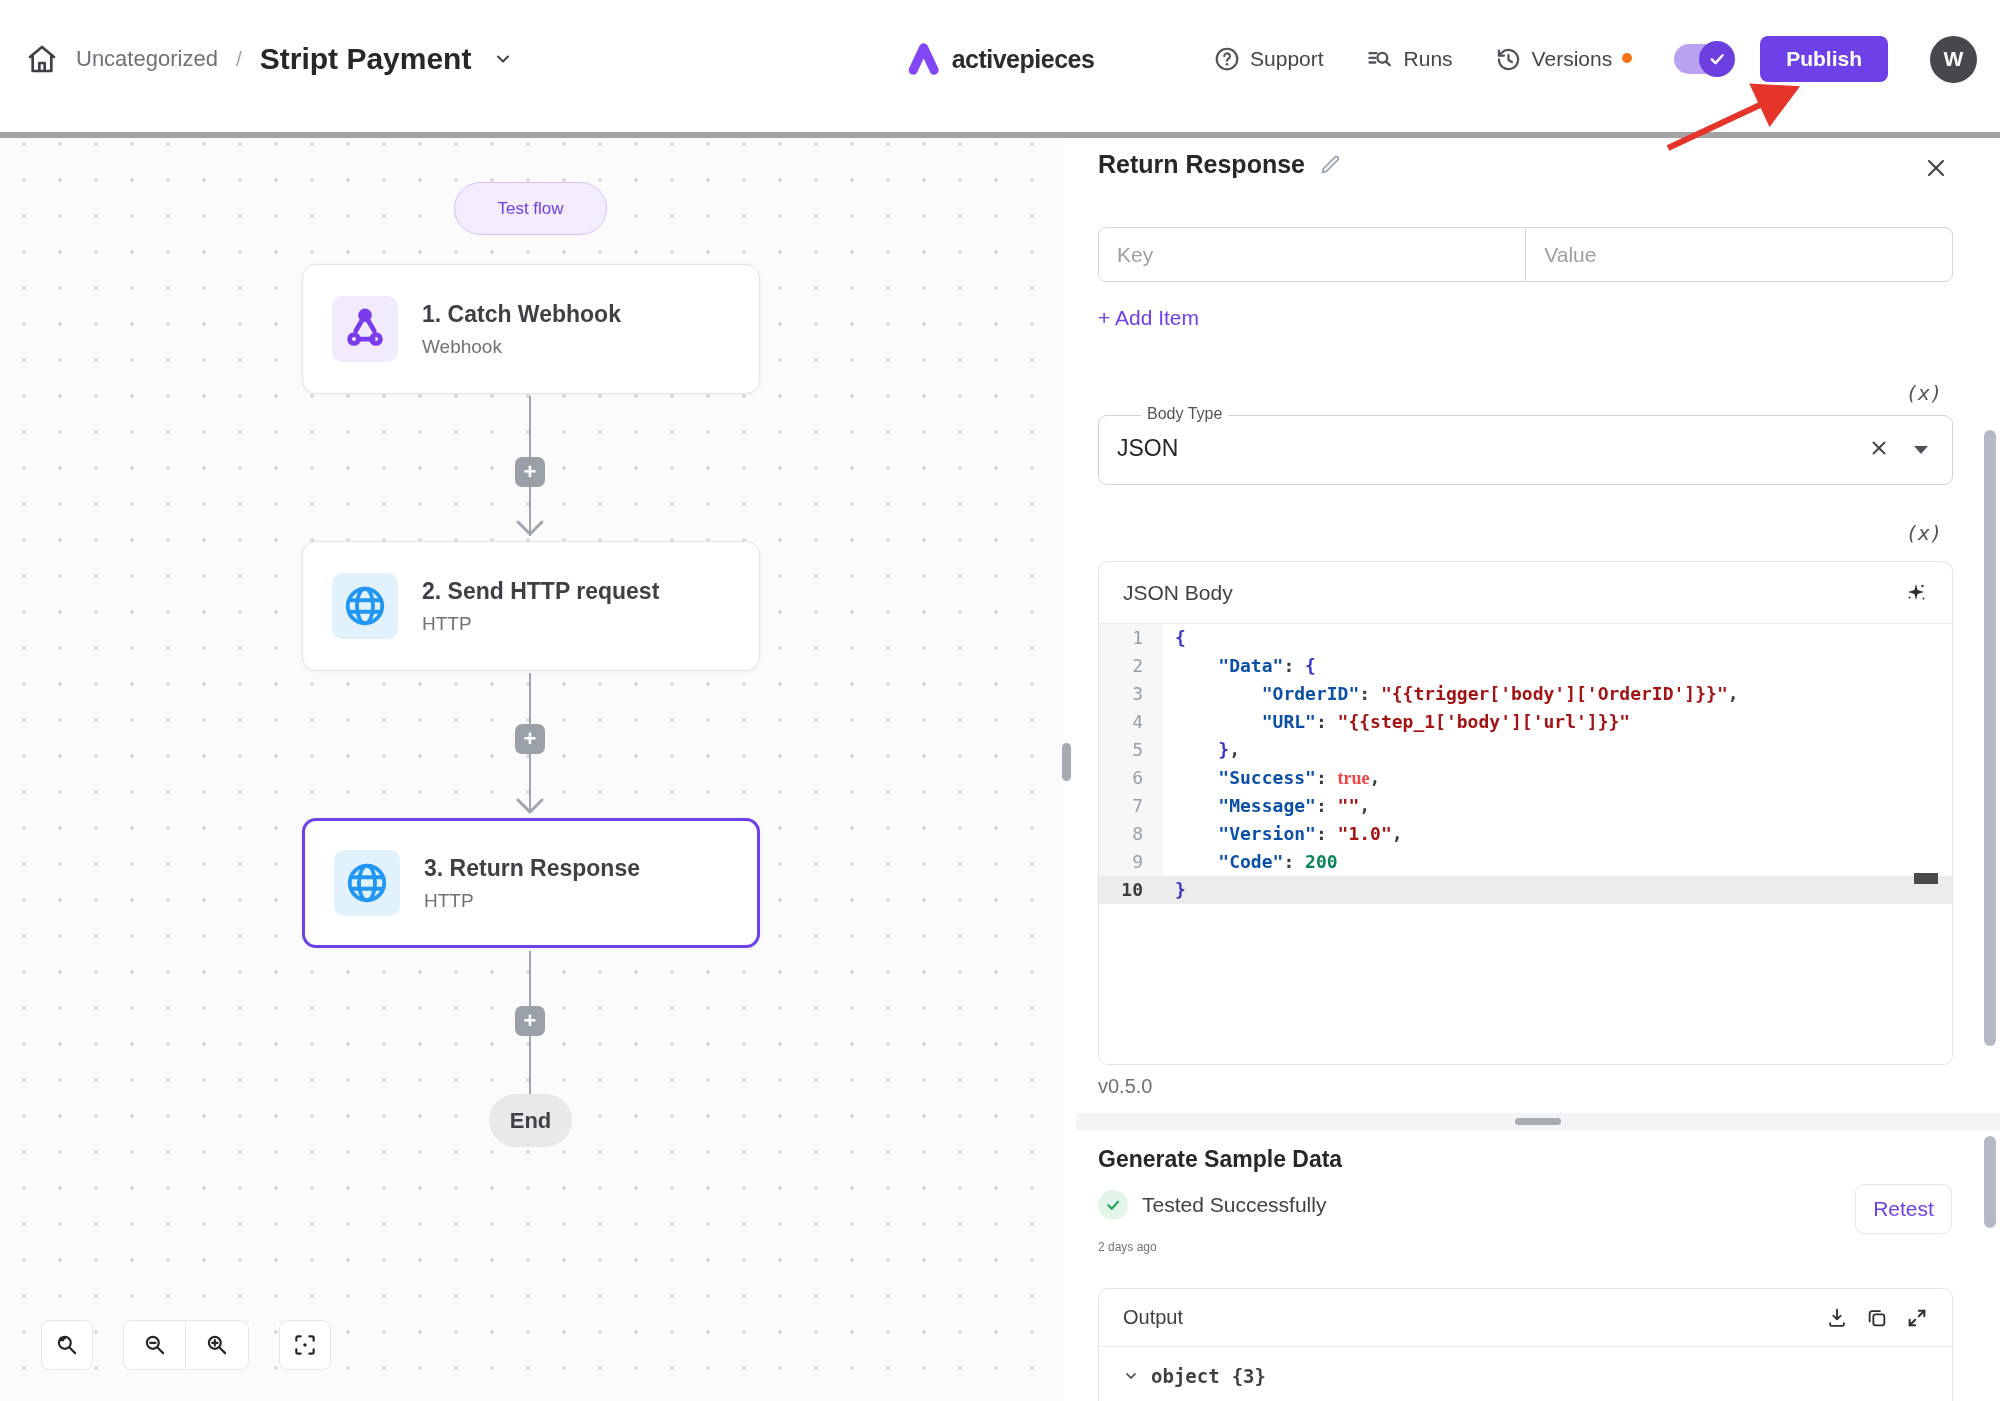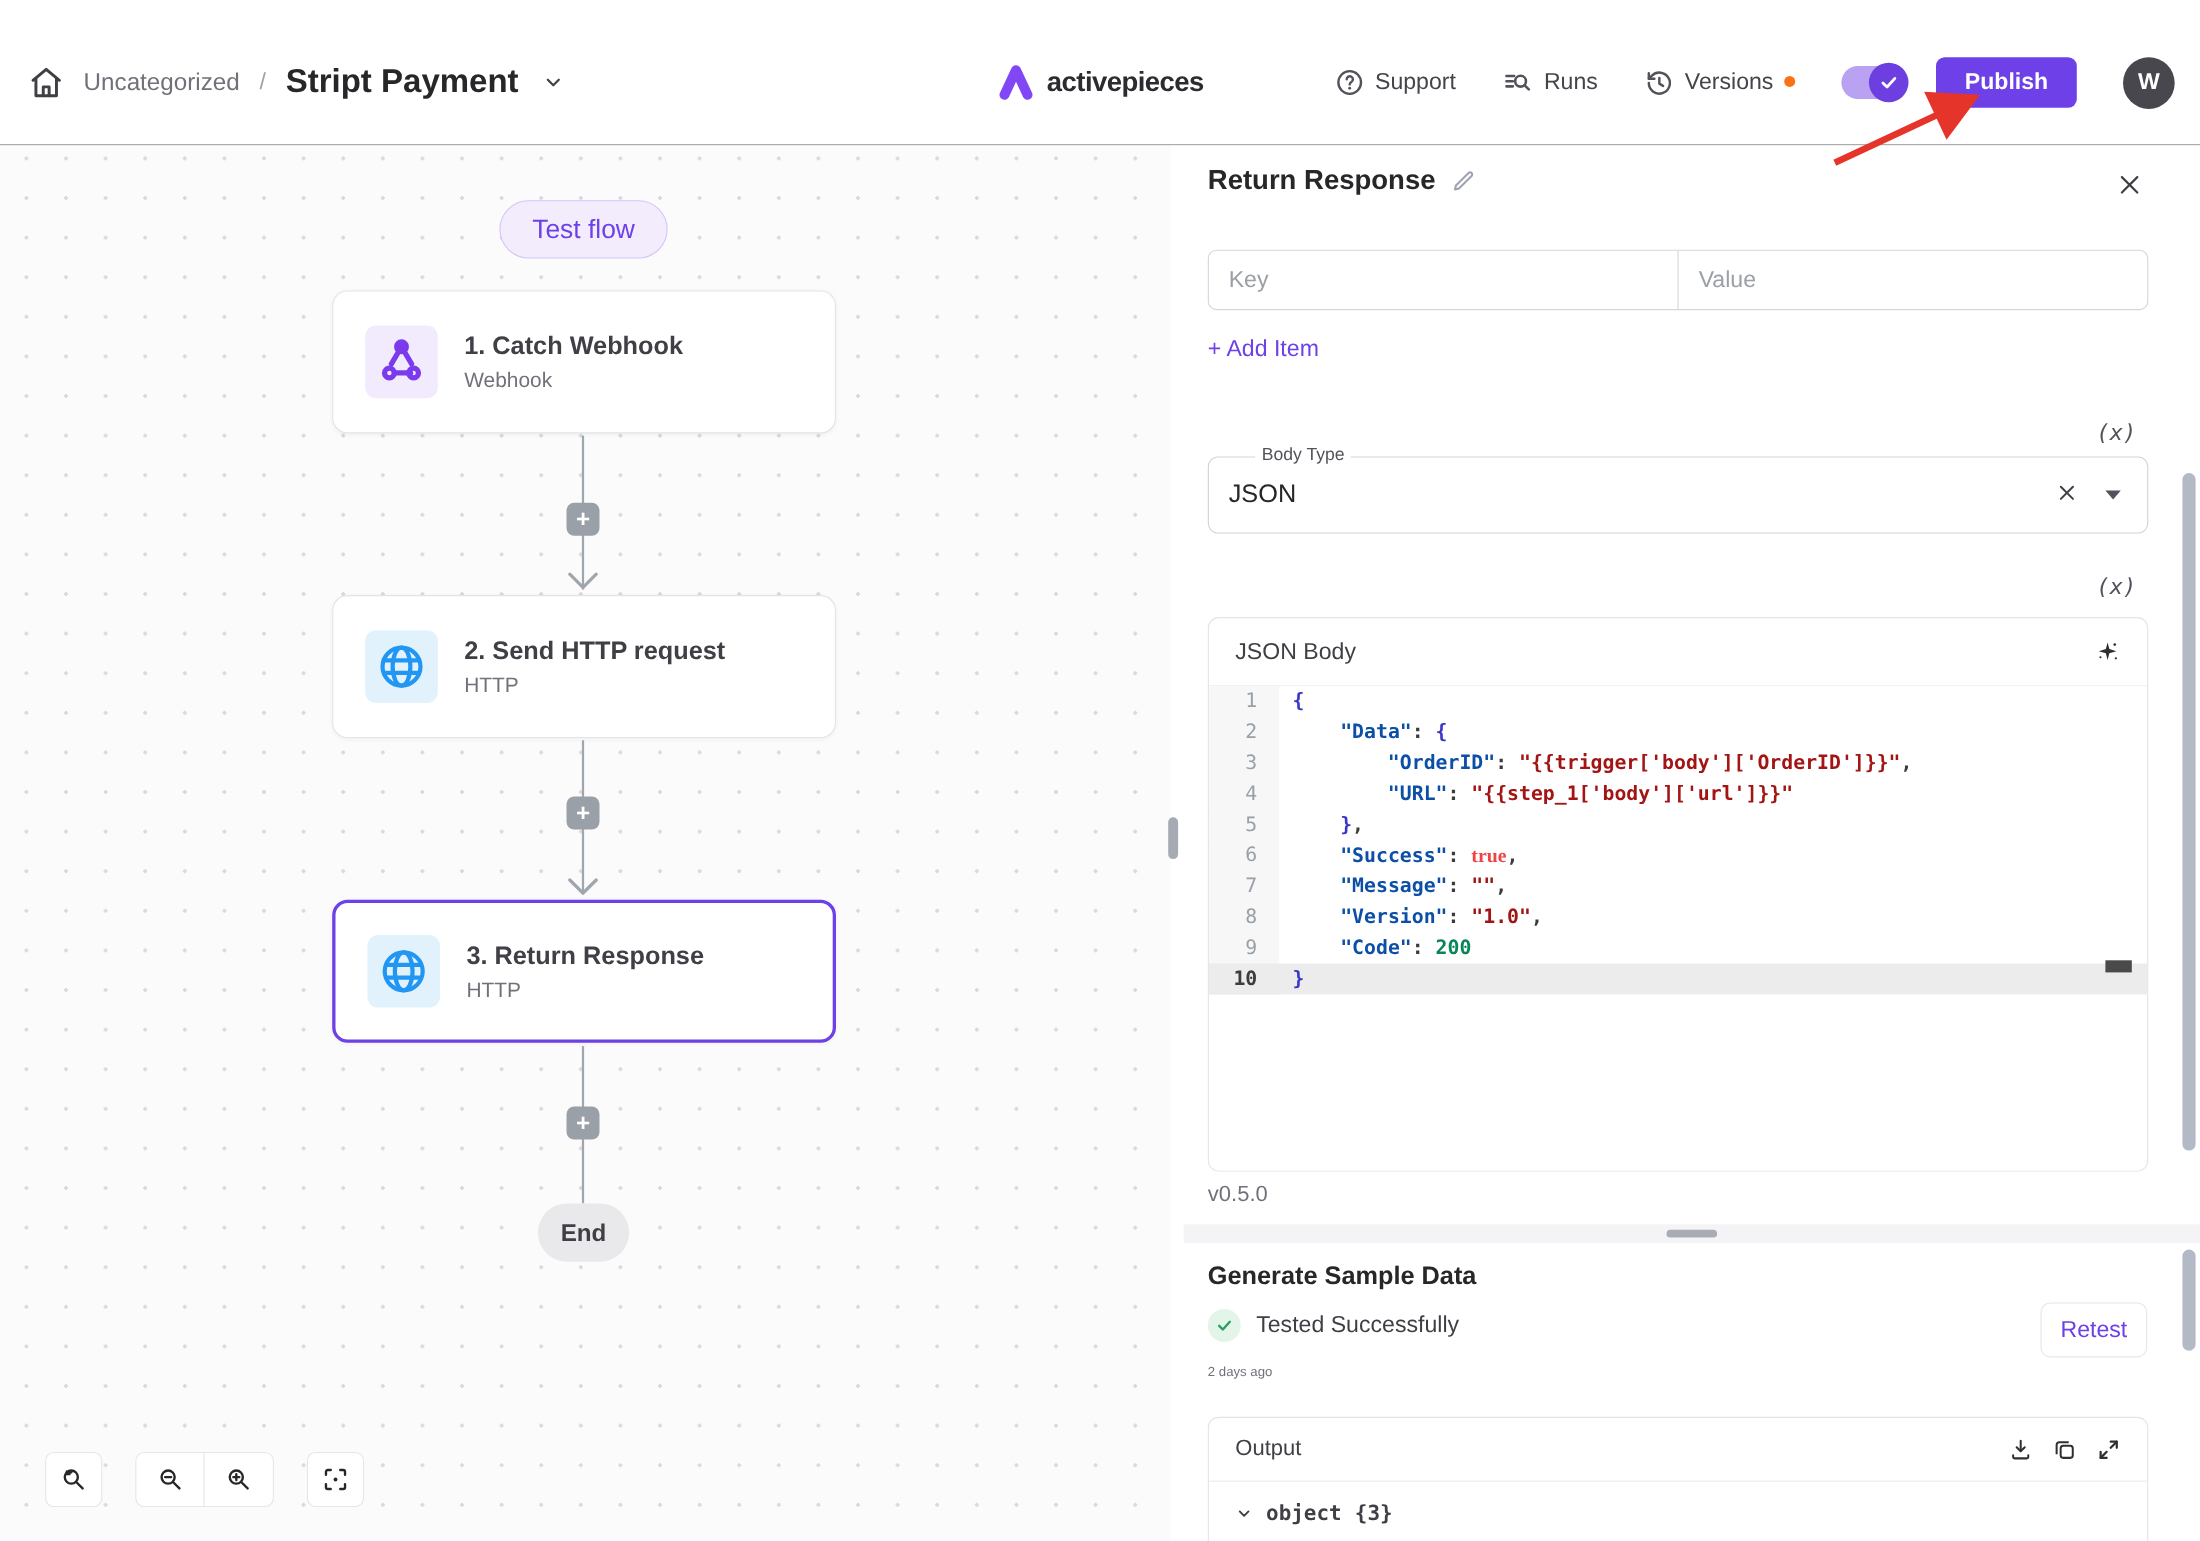--- a/index.html
+++ b/index.html
@@ -1,22 +1,22 @@
 <!DOCTYPE html>
 <html><head>
 <meta charset="utf-8">
 <style>
   * { margin:0; padding:0; box-sizing:border-box; }
   html,body { width:2000px; height:1401px; overflow:hidden; background:#fff;
     font-family:"Liberation Sans", sans-serif; color:#27272a; }
   svg { display:block; }
 
   
-  #topbar { position:absolute; left:0; top:16px; width:2000px; height:116px; background:#fff;
-    border-bottom:1px solid #a3a3a3; z-index:5; }
+  #topbar { position:absolute; left:0; top:0; width:2000px; height:138px; background:#fff;
+    border-bottom:6px solid #a3a3a3; z-index:5; }
   .crumb-group { position:absolute; left:26px; top:0; height:118px; display:flex; align-items:center; gap:18px; }
   .crumb-sep { color:#a1a1aa; font-size:21px; }
   .crumb-folder { color:#71717a; font-size:22px; }
   .crumb-flow { color:#27272a; font-size:30px; font-weight:700; }
   #logo { position:absolute; left:50%; top:0; transform:translateX(-50%); height:118px;
     display:flex; align-items:center; gap:10px; }
   #logo .logo-text { font-size:25px; font-weight:700; color:#2b2b30; letter-spacing:-0.5px; }
   .nav-group { position:absolute; right:23px; top:0; height:118px; display:flex; align-items:center; gap:42px; }
   .nav-item { display:flex; align-items:center; gap:10px; color:#44444b; font-size:21px; cursor:pointer; }
   .nav-dot { width:10px; height:10px; border-radius:50%; margin-left:-32px; margin-top:-2px; }
@@ -28,21 +28,21 @@
   .avatar { width:47px; height:47px; border-radius:50%; background:#47474d; color:#fff; font-size:21px;
     font-weight:700; display:flex; align-items:center; justify-content:center; }
 
   
   #canvas { position:absolute; left:0; top:118px; width:1064px; height:1283px;
     background-color:#fbfbfc;
     background-image:radial-gradient(#d9dade 1.8px, transparent 1.9px);
     background-size:36px 36px; background-position:6px 8px; }
   .pill { position:absolute; display:flex; align-items:center; justify-content:center; border-radius:28px; }
   #test-flow { left:454px; top:64px; width:153px; height:53px; background:#f2ecfd;
-    border:1.5px solid #d5c3f7; color:#6d40e8; font-size:24px; font-weight:500; }
+    border:1.5px solid #d5c3f7; color:#6d40e8; font-size:17px; font-weight:500; }
   #end-pill { left:489px; top:976px; width:83px; height:53px; background:#e9e9ec;
     color:#3f3f46; font-size:22px; font-weight:600; }
   .node { position:absolute; left:302px; width:458px; height:130px; background:#fff;
     border:1.5px solid #e4e4e7; border-radius:14px; box-shadow:0 1px 4px rgba(40,40,60,0.05);
     display:flex; align-items:center; padding-left:29px; gap:24px; }
   .node.selected { border:3px solid #6d40e8; }
   .node-icon { width:66px; height:66px; border-radius:10px; display:flex; align-items:center; justify-content:center; }
   .icon-purple { background:#f1ebfd; }
   .icon-blue { background:#e1f2fd; }
   .node-title { font-size:23px; font-weight:600; color:#3f3f46; margin-bottom:8px; }

